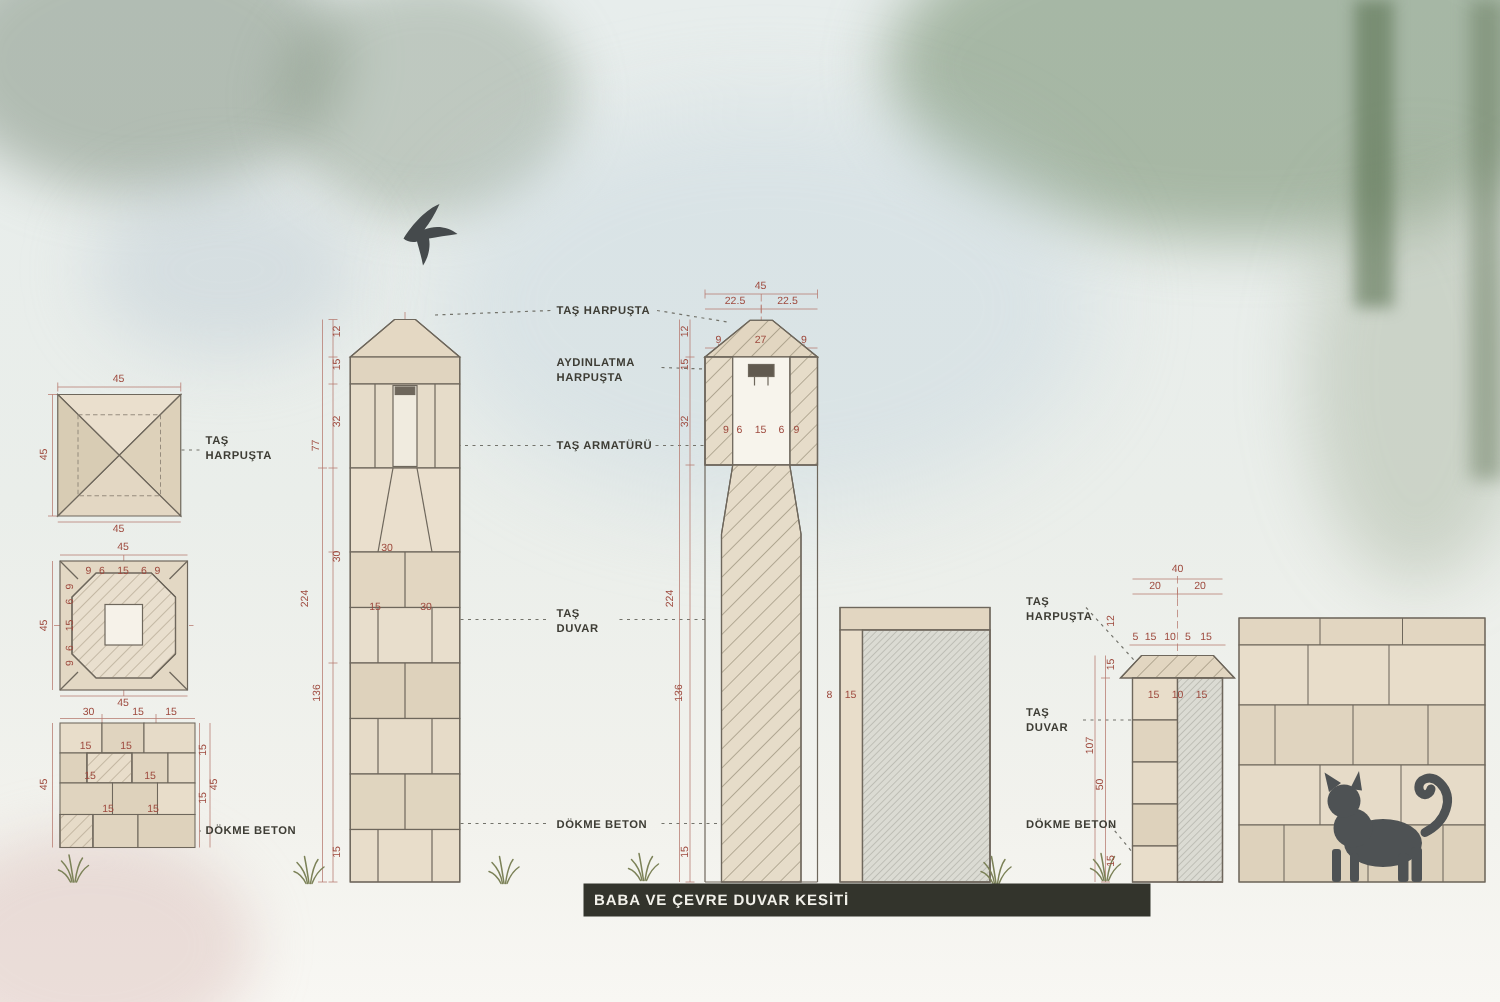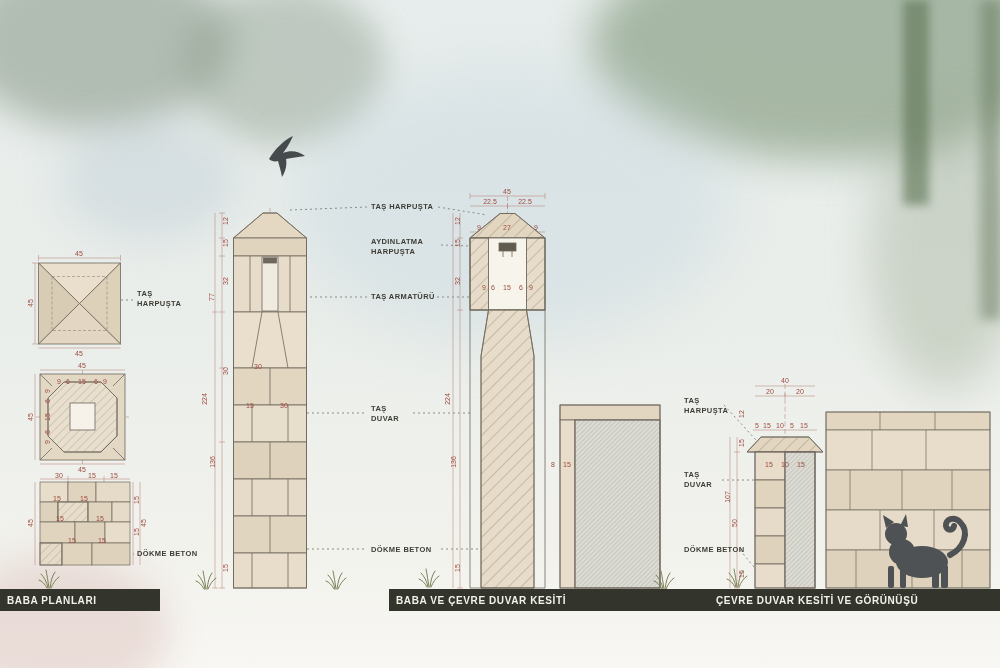--- a/index.html
+++ b/index.html
@@ -380,17 +380,15 @@
       <span class="dim" style="left: 741px; top: 414px; transform: translate(-50%, -50%) rotate(-90deg);">12</span>
       <span class="dim" style="left: 741px; top: 443px; transform: translate(-50%, -50%) rotate(-90deg);">15</span>
       <span class="dim" style="left: 727px; top: 497px; transform: translate(-50%, -50%) rotate(-90deg);">107</span>
       <span class="dim" style="left: 734px; top: 523px; transform: translate(-50%, -50%) rotate(-90deg);">50</span>
       <span class="dim" style="left: 741px; top: 574px; transform: translate(-50%, -50%) rotate(-90deg);">15</span>
       <span class="dim" style="left: 769px; top: 464px;">15</span>
       <span class="dim" style="left: 785px; top: 464px;">10</span>
       <span class="dim" style="left: 801px; top: 464px;">15</span>
     </div>
 
-  <div class="titlebar" id="bar1">BABA PLANLARI</div>
   <div class="titlebar" id="bar3">BABA VE ÇEVRE DUVAR KESİTİ</div>
-  <div class="titlebar" id="bar4">ÇEVRE DUVAR KESİTİ VE GÖRÜNÜŞÜ</div>
 
 </div>
 
 </body></html>

